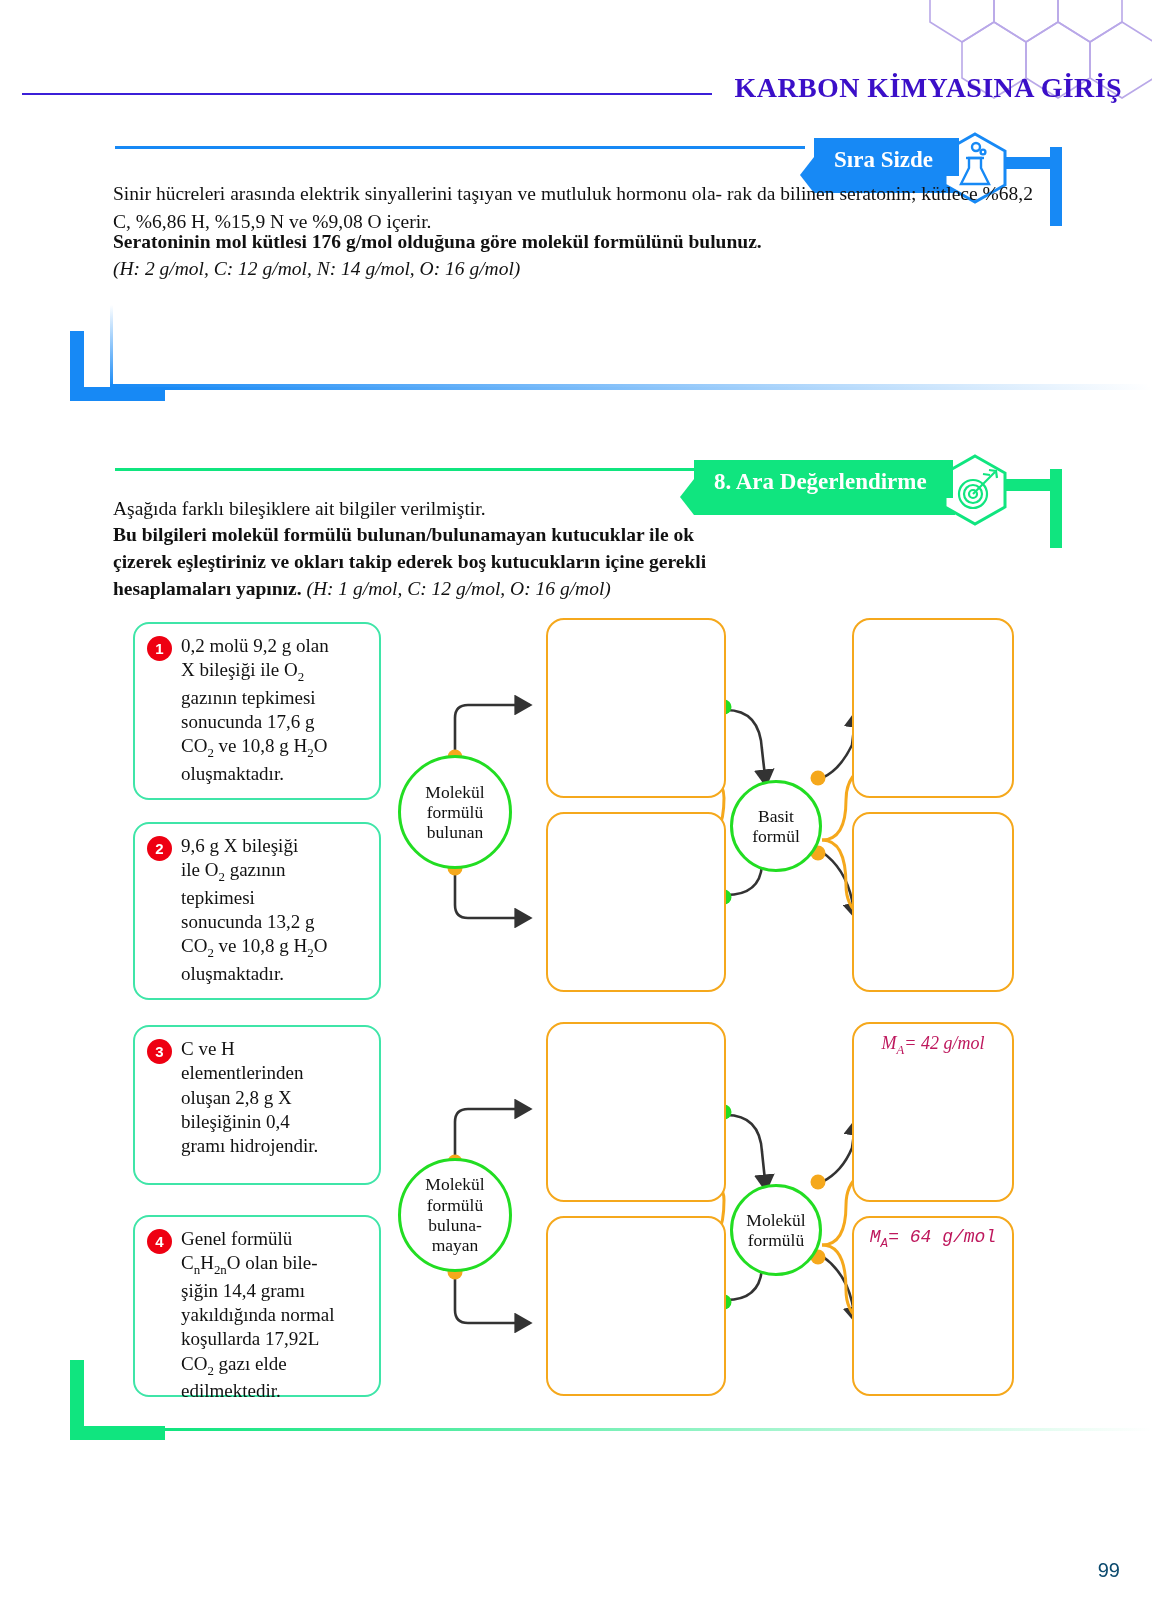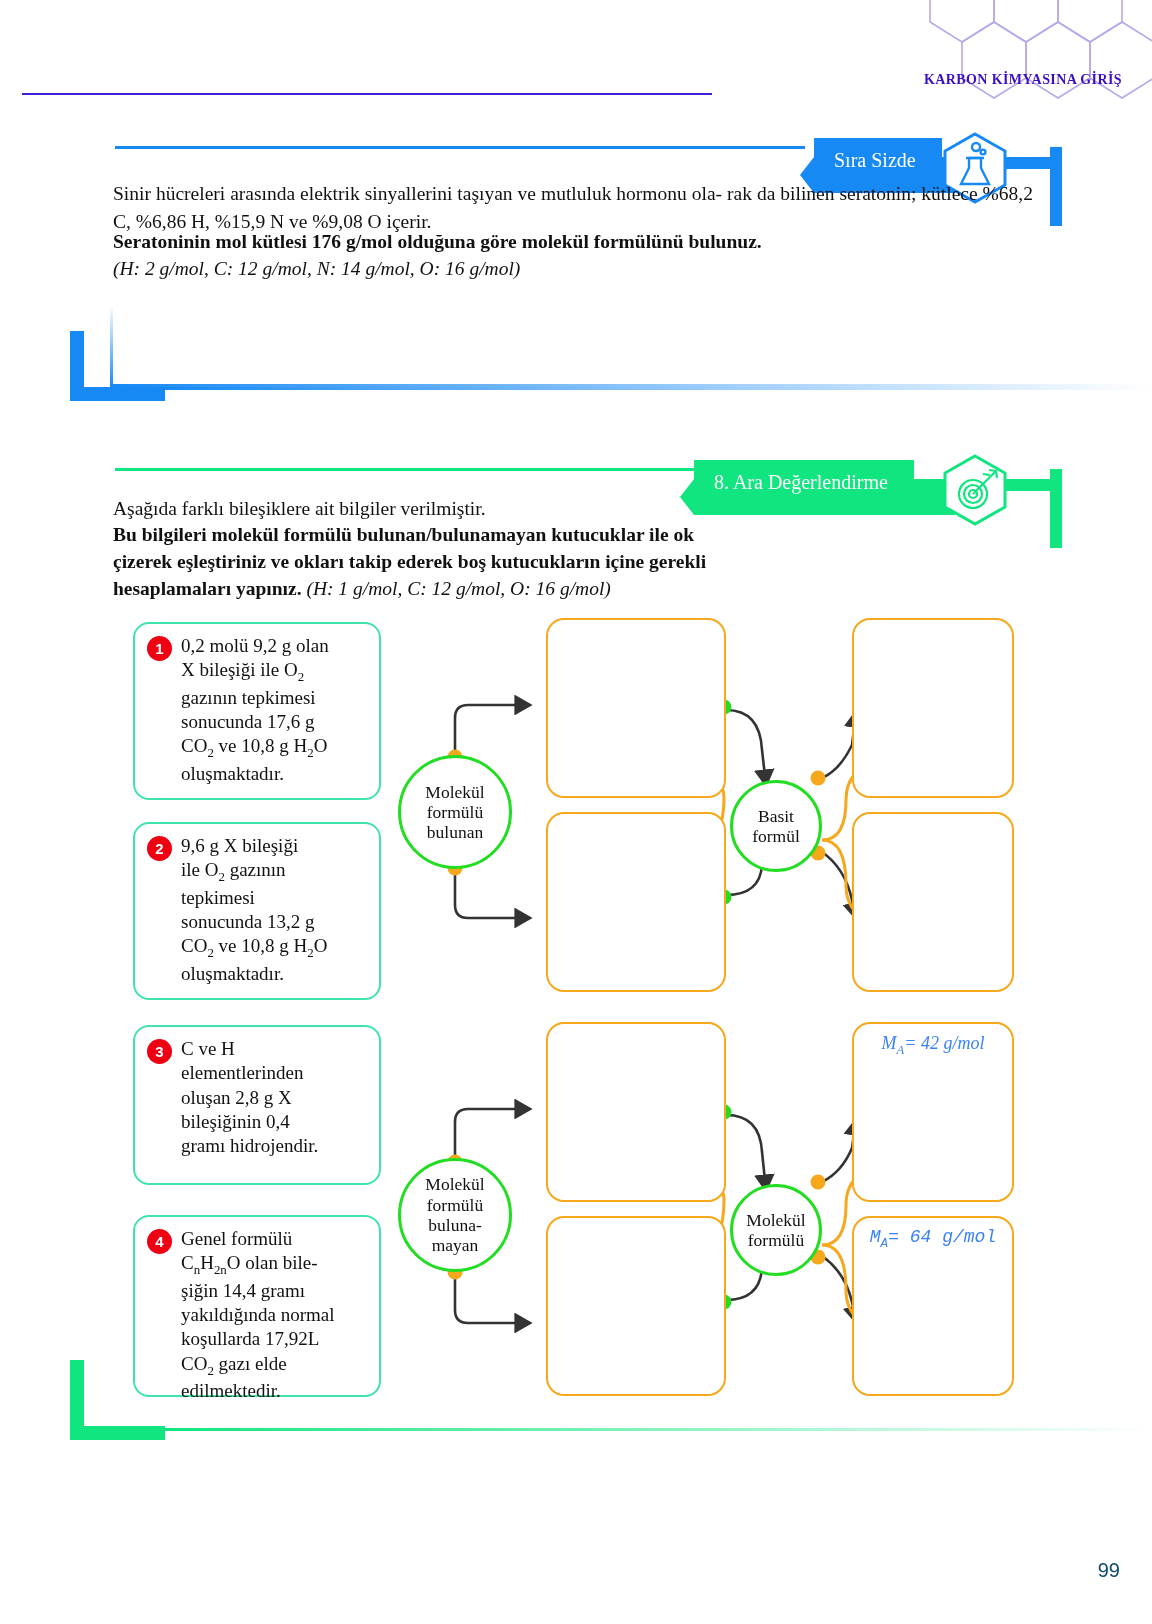--- a/index.html
+++ b/index.html
@@ -12,29 +12,29 @@
   
   .hex-deco { position:absolute; top:-14px; right:0; width:230px; height:120px; pointer-events:none; }
 
   
   .header-rule {
     position:absolute; left:22px; top:93px; width:690px; height:2px;
     background:#3b1fd8;
   }
   .header-title {
     position:absolute; right:30px; top:72px;
-    font-size:14px; font-weight:bold; letter-spacing:.4px; color:#3b0fc8;
+    font-size:28px; font-weight:bold; letter-spacing:.4px; color:#3b0fc8;
   }
 
   
   .banner { position:absolute; }
   .banner-line { position:absolute; height:3px; }
   .banner-chip {
     position:absolute; height:38px; display:flex; align-items:center;
-    justify-content:center; color:#fff; font-weight:normal; font-size:20px;
+    justify-content:center; color:#fff; font-weight:bold; font-size:23px;
     padding:6px 26px 0 20px;
   }
   .chip-blue { background:#1789f5; }
   .chip-green { background:#10e57f; }
 
   
   .para { position:absolute; font-size:19.5px; line-height:1.43; color:#111; }
   .para .b { font-weight:bold; }
   .para .i { font-style:italic; }
   .justify { text-align:justify; }
@@ -58,21 +58,21 @@
   .infobox .txt {
     margin-left:34px; font-size:19px; line-height:1.28; color:#111;
   }
   .infobox .txt sub { font-size:.68em; }
 
   .emptybox {
     position:absolute; border:2.5px solid #f5a81c; border-radius:18px; background:#fff;
   }
   .emptybox .ma {
     position:absolute; top:9px; left:0; width:100%; text-align:center;
-    font-size:18px; font-style:italic; color:#3b82f6;
+    font-size:18px; font-style:italic; color:#be185d;
   }
   .emptybox .ma sub { font-size:.7em; font-style:italic; }
 
   .node {
     position:absolute; border:3px solid #22dd22; border-radius:50%;
     background:#fff; display:flex; align-items:center; justify-content:center;
     text-align:center; font-size:17.5px; line-height:1.16; color:#111;
   }
 
   .page-num {

